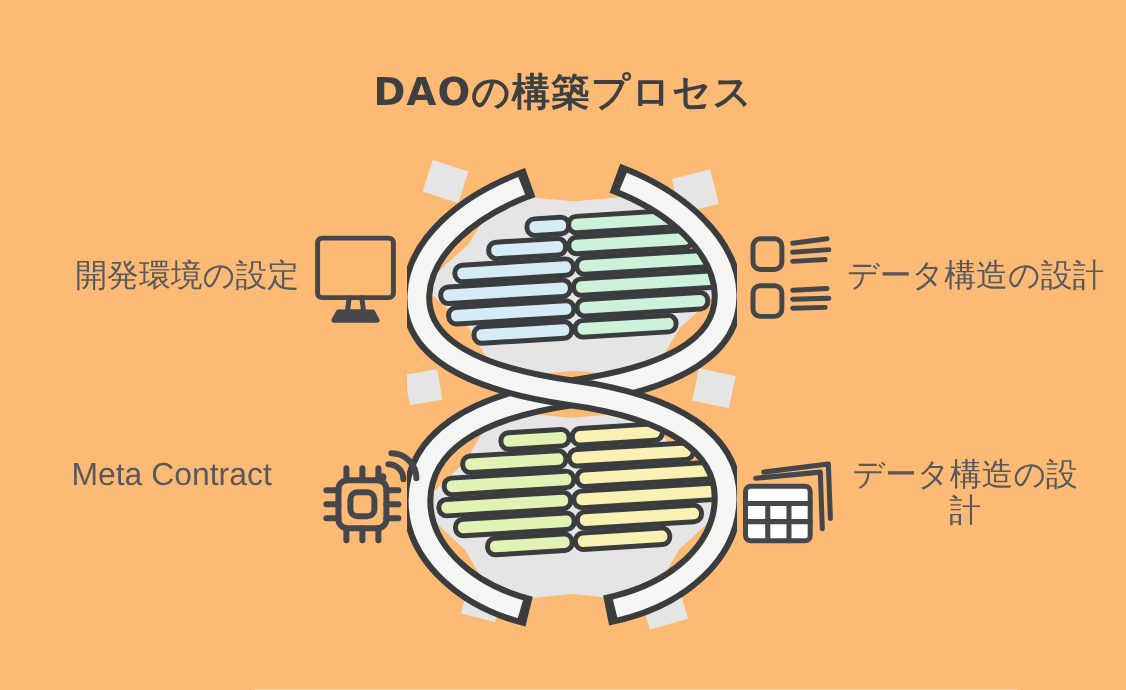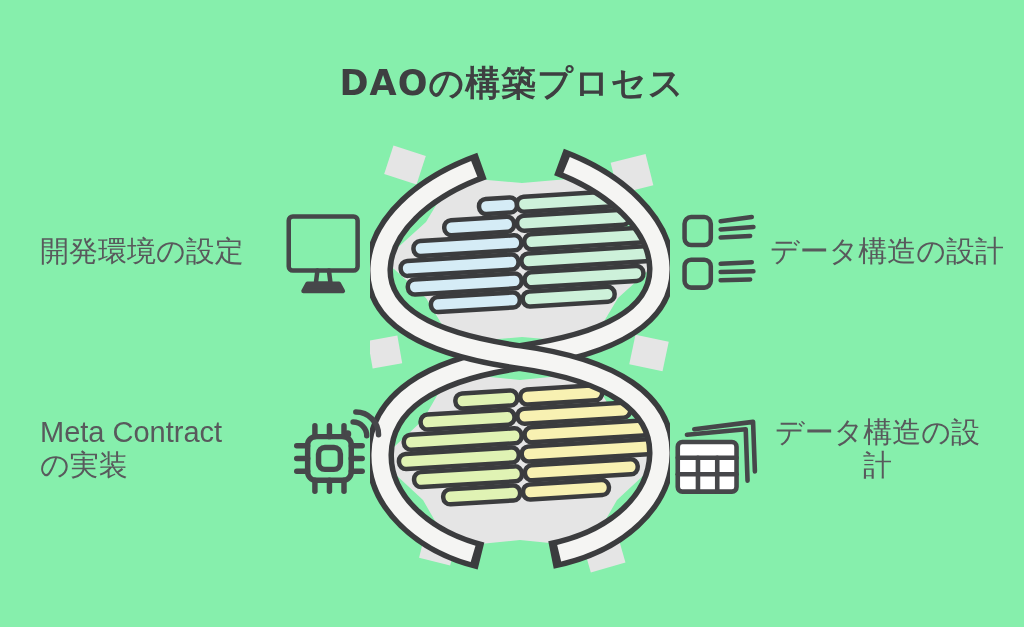--- a/index.html
+++ b/index.html
@@ -1,30 +1,30 @@
 <!DOCTYPE html>
 <html><head>
 <meta charset="utf-8">
 <style>
   html,body{margin:0;padding:0;background:#ffffff;}
   .stage{
-    position:relative;width:1024px;height:627px;background:#86efac;
+    position:relative;width:1024px;height:627px;background:#fdba74;
     overflow:hidden;font-family:"Liberation Sans","DejaVu Sans",sans-serif;
   }
   .title{
     position:absolute;left:0;right:0;top:60px;text-align:center;
     font-family:"DejaVu Sans",sans-serif;font-weight:bold;
     font-size:35px;letter-spacing:1px;color:#3e3f41;margin:0;
   }
   .label{
     position:absolute;font-size:29px;line-height:33px;color:#58595c;
   }
-  .label.tl{left:40px;top:235px;width:232px;}
+  .label.tl{left:40px;top:235px;width:232px;text-align:right;}
   .label.tr{left:770px;top:235px;width:240px;text-align:left;}
-  .label.bl{left:40px;top:416px;width:232px;text-align:left;}
+  .label.bl{left:40px;top:416px;width:232px;text-align:center;}
   .label.br{left:770px;top:416px;width:215px;text-align:center;}
   .icon{position:absolute;}
   .icon-monitor{left:283px;top:209px;}
   .icon-list{left:678px;top:210px;}
   .icon-chip{left:284px;top:400px;}
   .icon-tables{left:674px;top:409px;}
   .helix{position:absolute;left:370px;top:142px;}
 </style>
 </head>
 <body>
@@ -105,21 +105,20 @@
         <path d="M52,33 L88,31"></path>
       <path d="M52,65 L90,63"></path>
         <path d="M52,75 L92,74"></path>
         <path d="M52,85 L88,84"></path>
     </g>
   </svg>
   <div class="label tr">データ構造の設計</div>
 
   <div class="label bl">
     <span>Meta Contract</span><br>
-    <span>の実装</span>
   </div>
   <svg class="icon icon-chip" width="100" height="106" viewBox="0 0 110 116">
     <g fill="none" stroke="#46474a" stroke-width="6" stroke-linecap="round" stroke-linejoin="round">
       <rect x="26" y="40" width="48" height="48" rx="9"></rect>
       <rect x="38" y="52" width="24" height="24" rx="7"></rect>
       <path d="M34,40 V28"></path>
         <path d="M50,40 V28"></path>
         <path d="M66,40 V28"></path>
       <path d="M34,88 V100"></path>
         <path d="M50,88 V100"></path>

